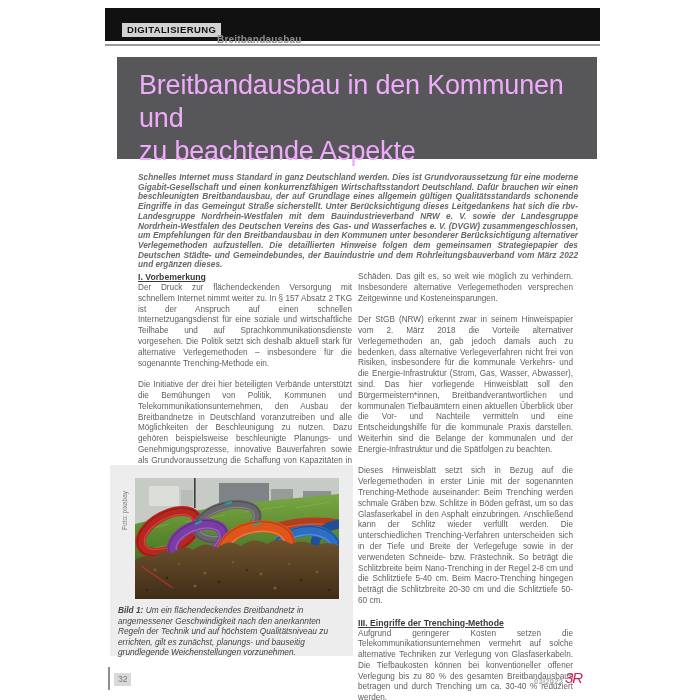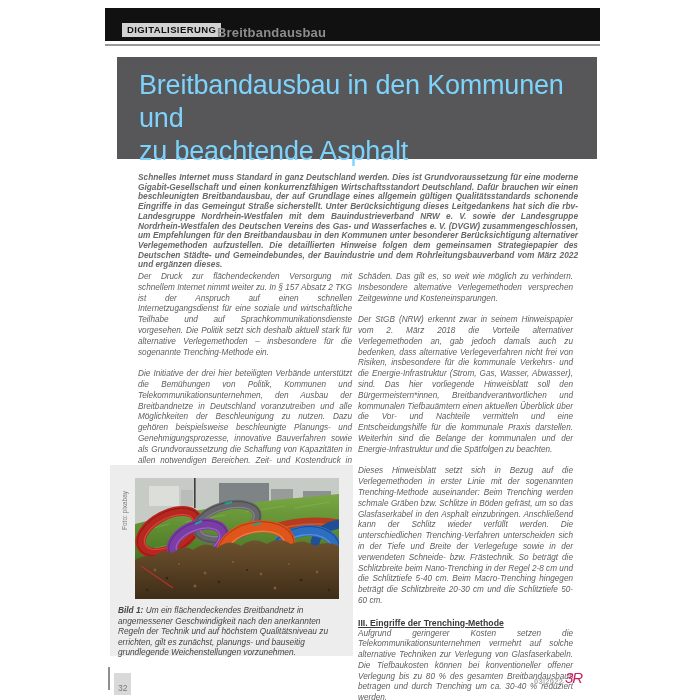--- a/index.html
+++ b/index.html
@@ -3,77 +3,78 @@
 <meta charset="utf-8">
 <style>
   html,body{margin:0;padding:0;width:700px;height:700px;background:#ffffff;overflow:hidden;
             font-family:"Liberation Sans","DejaVu Sans",sans-serif;}
   .page{position:relative;width:700px;height:502px;background:#fff;}
 
   
   .top-bar{position:absolute;left:105px;top:8px;width:495px;height:33px;background:#111111;}
   .badge{position:absolute;left:17px;top:15px;background:#d2d2d2;color:#111;
          font-size:9.5px;font-weight:bold;letter-spacing:.4px;padding:1px 5px 2px 5px;}
-  .topic{position:absolute;left:112px;top:17px;color:#8d8d8d;font-size:13px;font-weight:bold;letter-spacing:.2px;}
+  .topic{position:absolute;left:112px;top:26px;color:#8d8d8d;font-size:10px;font-weight:bold;letter-spacing:.2px;}
   .header-rule{position:absolute;left:105px;top:44px;width:495px;height:2px;background:#9a9a9a;}
 
   
   .title-box{position:absolute;left:117px;top:57px;width:480px;height:102px;background:#57575a;}
-  .title-box h1{margin:12px 0 0 22px;color:#7dd3fc;font-size:27px;line-height:33px;
+  .title-box h1{margin:12px 0 0 22px;color:#f0abfc;font-size:27px;line-height:33px;
                 font-weight:300;letter-spacing:-.2px;}
   .subtitle{margin:8px 0 0 22px;color:#efefef;font-size:8.8px;}
 
   
   .abstract{position:absolute;left:138px;top:173px;width:440px;margin:0;
             font-size:8.3px;line-height:9.7px;color:#686868;font-style:italic;font-weight:600;
             text-align:justify;}
 
   
   .col{position:absolute;top:272px;font-size:8.2px;line-height:10.8px;color:#5e5e5e;text-align:justify;}
   .col-left{left:138px;width:214px;}
   .col-right{left:358px;width:215px;}
   .col h3{margin:0;font-size:8.7px;line-height:11px;color:#3a3a3a;font-weight:bold;text-decoration:underline;}
-  .col p{margin:0 0 10.8px 0;font-style:italic;}
+  .col p{margin:0 0 10.8px 0;}
   .col p:last-child{margin-bottom:0;}
 
   
   .figure-box{position:absolute;left:110px;top:465px;width:243px;height:191px;background:#ededed;margin:0;}
   .photo{position:absolute;left:25px;top:13px;width:204px;height:121px;overflow:hidden;background:#c7cbc6;}
   .credit{position:absolute;left:-15px;top:42px;width:58px;text-align:center;color:#7c7c7c;
           font-size:6.5px;transform:rotate(-90deg);}
   .figure-box figcaption{position:absolute;left:8px;right:4px;top:140px;
           font-size:8.3px;line-height:10.6px;color:#454545;font-style:italic;text-align:left;}
   .figure-box figcaption b{font-weight:bold;}
 
   
   .footer-rule{position:absolute;left:108px;top:667px;width:2px;height:23px;background:#8f8f8f;}
   .page-num{position:absolute;left:114px;top:673px;background:#d9d9d9;color:#7a7a7a;
-            font-size:8.5px;padding:10px 4px 2px 4px;}
+            font-size:8.5px;padding:1px 4px 2px 4px;}
   .issue{position:absolute;left:534px;top:677px;color:#a8a8a8;font-size:7.5px;font-weight:bold;letter-spacing:.3px;text-align:center;}
   .logo{position:absolute;left:565px;top:669px;color:#c81e5f;font-size:15px;
         font-weight:normal;font-style:italic;letter-spacing:-1px;}
 </style>
 </head>
 <body>
 
 <div class="page">
 
   <div class="top-bar">
     <span class="badge">DIGITALISIERUNG</span>
     <span class="topic">Breitbandausbau</span>
   </div>
   <div class="header-rule"></div>
 
   <div class="title-box">
-    <h1><span>Breitbandausbau in den Kommunen und</span><br><span>zu beachtende Asphalt</span></h1>
+    <h1><span>Breitbandausbau in den Kommunen und</span><br><span>zu beachtende Aspekte</span></h1>
   </div>
 
   <p class="abstract">Schnelles Internet muss Standard in ganz Deutschland werden. Dies ist Grundvoraussetzung für eine moderne Gigabit-Gesellschaft und einen konkurrenzfähigen Wirtschaftsstandort Deutschland. Dafür brauchen wir einen beschleunigten Breitbandausbau, der auf Grundlage eines allgemein gültigen Qualitätsstandards schonende Eingriffe in das Gemeingut Straße sicherstellt. Unter Berücksichtigung dieses Leitgedankens hat sich die rbv-Landesgruppe Nordrhein-Westfalen mit dem Bauindustrieverband NRW e. V. sowie der Landesgruppe Nordrhein-Westfalen des Deutschen Vereins des Gas- und Wasserfaches e. V. (DVGW) zusammengeschlossen, um Empfehlungen für den Breitbandausbau in den Kommunen unter besonderer Berücksichtigung alternativer Verlegemethoden aufzustellen. Die detaillierten Hinweise folgen dem gemeinsamen Strategiepapier des Deutschen Städte- und Gemeindebundes, der Bauindustrie und dem Rohrleitungsbauverband vom März 2022 und ergänzen dieses.</p>
 
   <div class="col col-left">
+    <h3>I. Vorbemerkung</h3>
     <p>Der Druck zur flächendeckenden Versorgung mit schnellem Internet nimmt weiter zu. In § 157 Absatz 2 TKG ist der Anspruch auf einen schnellen Internetzugangsdienst für eine soziale und wirtschaftliche Teilhabe und auf Sprachkommunikationsdienste vorgesehen. Die Politik setzt sich deshalb aktuell stark für alternative Verlegemethoden – insbesondere für die sogenannte Trenching-Methode ein.</p>
     <p>Die Initiative der drei hier beteiligten Verbände unterstützt die Bemühungen von Politik, Kommunen und Telekommunikationsunternehmen, den Ausbau der Breitbandnetze in Deutschland voranzutreiben und alle Möglichkeiten der Beschleunigung zu nutzen. Dazu gehören beispielsweise beschleunigte Planungs- und Genehmigungsprozesse, innovative Bauverfahren sowie als Grundvoraussetzung die Schaffung von Kapazitäten in allen notwendigen Bereichen. Zeit- und Kostendruck in Verbindung mit mangelnden Ressourcen und Erfahrungen führen bei mangelnder Sorgfalt aber unvermeidlich zu Fehlentscheidungen, Mängeln und</p>
   </div>
 
   <div class="col col-right">
     <p>Schäden. Das gilt es, so weit wie möglich zu verhindern. Insbesondere alternative Verlegemethoden versprechen Zeitgewinne und Kosteneinsparungen.</p>
     <p>Der StGB (NRW) erkennt zwar in seinem Hinweispapier vom 2. März 2018 die Vorteile alternativer Verlegemethoden an, gab jedoch damals auch zu bedenken, dass alternative Verlegeverfahren nicht frei von Risiken, insbesondere für die kommunale Verkehrs- und die Energie-Infrastruktur (Strom, Gas, Wasser, Abwasser), sind. Das hier vorliegende Hinweisblatt soll den Bürgermeistern*innen, Breitbandverantwortlichen und kommunalen Tiefbauämtern einen aktuellen Überblick über die Vor- und Nachteile vermitteln und eine Entscheidungshilfe für die kommunale Praxis darstellen. Weiterhin sind die Belange der kommunalen und der Energie-Infrastruktur und die Spätfolgen zu beachten.</p>
     <p>Dieses Hinweisblatt setzt sich in Bezug auf die Verlegemethoden in erster Linie mit der sogenannten Trenching-Methode auseinander: Beim Trenching werden schmale Gräben bzw. Schlitze in Böden gefräst, um so das Glasfaserkabel in den Asphalt einzubringen. Anschließend kann der Schlitz wieder verfüllt werden. Die unterschiedlichen Trenching-Verfahren unterscheiden sich in der Tiefe und Breite der Verlegefuge sowie in der verwendeten Schneide- bzw. Frästechnik. So beträgt die Schlitzbreite beim Nano-Trenching in der Regel 2-8 cm und die Schlitztiefe 5-40 cm. Beim Macro-Trenching hingegen beträgt die Schlitzbreite 20-30 cm und die Schlitztiefe 50-60 cm.</p>
     <h3>III. Eingriffe der Trenching-Methode</h3>
     <p>Aufgrund geringerer Kosten setzen die Telekommunikationsunternehmen vermehrt auf solche alternative Techniken zur Verlegung von Glasfaserkabeln. Die Tiefbaukosten können bei konventioneller offener Verlegung bis zu 80 % des gesamten Breitbandausbaus betragen und durch Trenching um ca. 30-40 % reduziert werden.</p>

